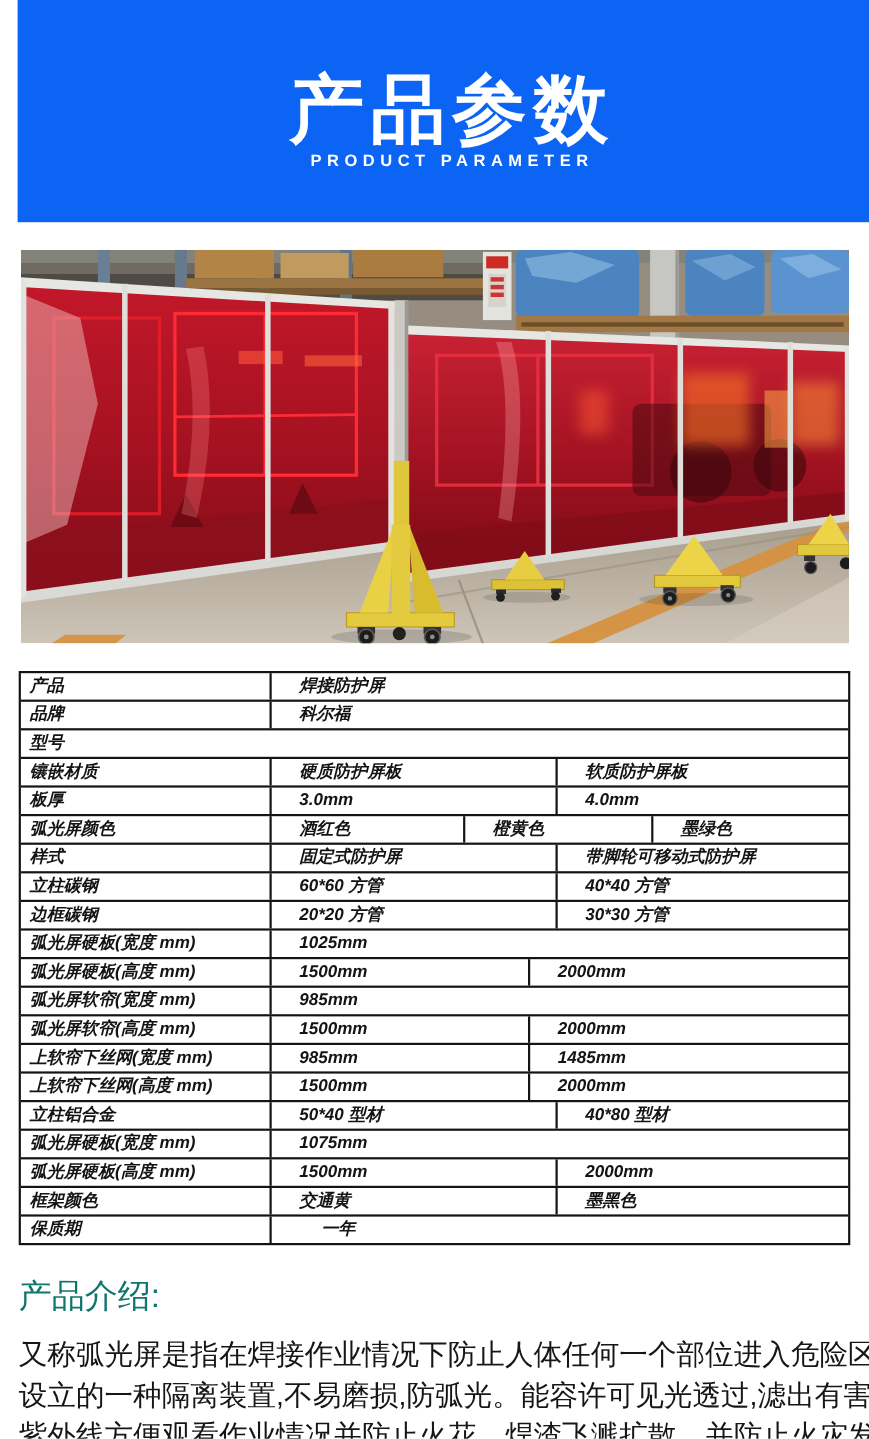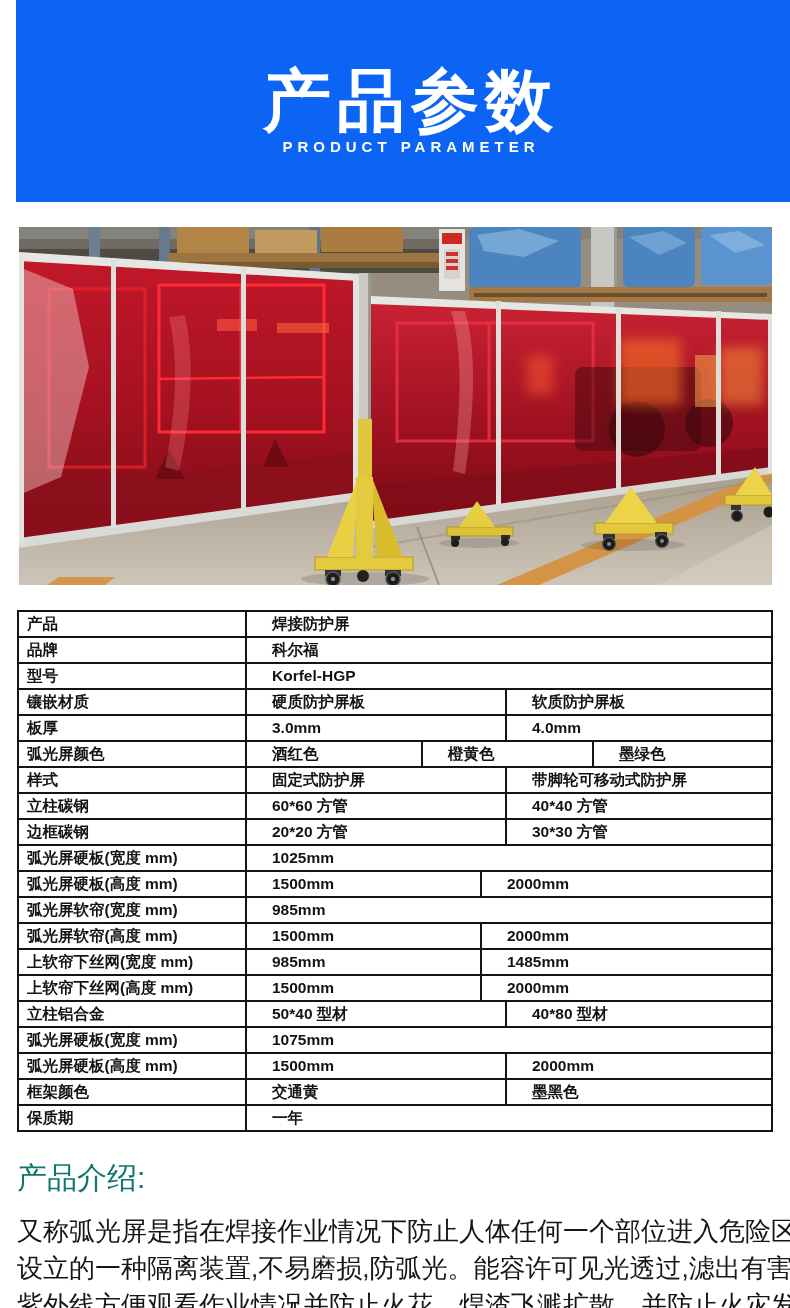--- a/index.html
+++ b/index.html
@@ -25,28 +25,28 @@
     position:absolute;left:19px;top:227px;width:753px;height:358px;overflow:hidden;
   }
   .photo-wrap svg{display:block;}
   
   .spec-table{
     position:absolute;left:17px;top:610px;width:756px;
     border:2px solid #141414;box-sizing:border-box;background:#fff;
     color:#141414;
   }
   .t-row{display:grid;border-bottom:2px solid #141414;}
-  .t-row:last-child{border-bottom:none;}
+  .t-row:last-child{border-bottom:none;gap:20px;}
   .layout-full {grid-template-columns:228px 1fr;}
   .layout-two_a{grid-template-columns:228px 260px 1fr;}
   .layout-two_b{grid-template-columns:228px 235px 1fr;}
   .layout-three{grid-template-columns:228px 176px 171px 1fr;}
   .t-cell{
     height:24px;line-height:24px;font-size:15.5px;font-weight:600;
-    border-right:2px solid #141414;overflow:hidden;white-space:nowrap;
+    border-right:2px solid #141414;overflow:hidden;white-space:nowrap;font-style:italic;
   }
   .t-cell:last-child{border-right:none;}
   .t-label{padding-left:8px;}
   .t-val{padding-left:25px;}
   
   .intro{position:absolute;left:17px;top:1158px;width:758px;color:#1b1b1b;}
   .intro-heading{font-size:30px;font-weight:400;color:#0f766e;}
   .intro-body{margin-top:14px;font-size:26px;font-weight:500;color:#161616;}
   .intro-line{line-height:37px;white-space:nowrap;}
 </style>
@@ -211,21 +211,20 @@
     <div class="t-row layout-full">
       <div class="t-cell t-label">产品</div>
       <div class="t-cell t-val">焊接防护屏</div>
     </div>
     <div class="t-row layout-full">
       <div class="t-cell t-label">品牌</div>
       <div class="t-cell t-val">科尔福</div>
     </div>
     <div class="t-row layout-full">
       <div class="t-cell t-label">型号</div>
-      <div class="t-cell t-val">Korfel-HGP</div>
     </div>
     <div class="t-row layout-two_a">
       <div class="t-cell t-label">镶嵌材质</div>
       <div class="t-cell t-val">硬质防护屏板</div>
       <div class="t-cell t-val">软质防护屏板</div>
     </div>
     <div class="t-row layout-two_a">
       <div class="t-cell t-label">板厚</div>
       <div class="t-cell t-val">3.0mm</div>
       <div class="t-cell t-val">4.0mm</div>

